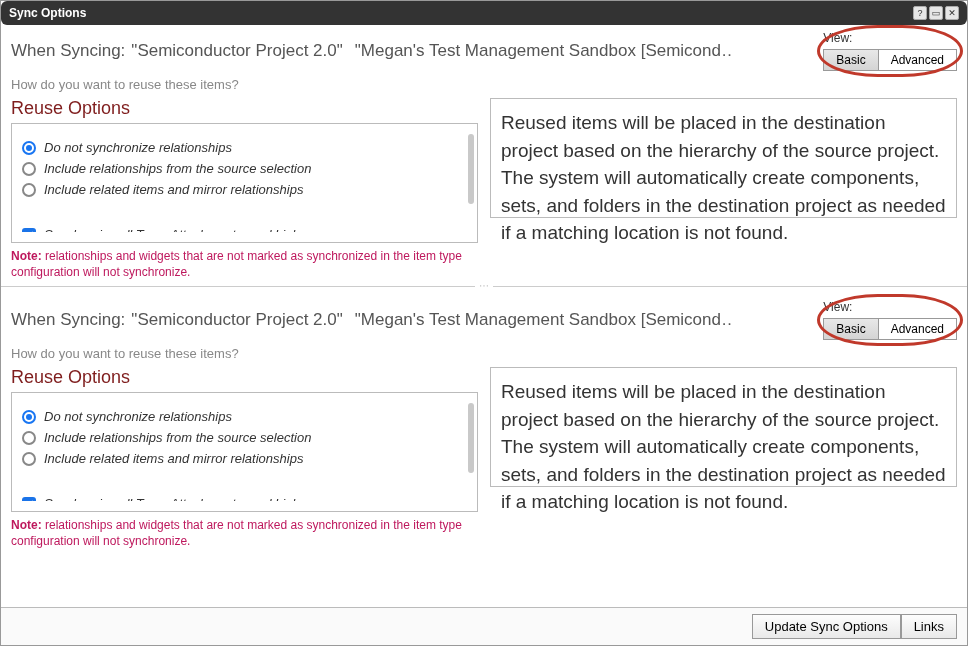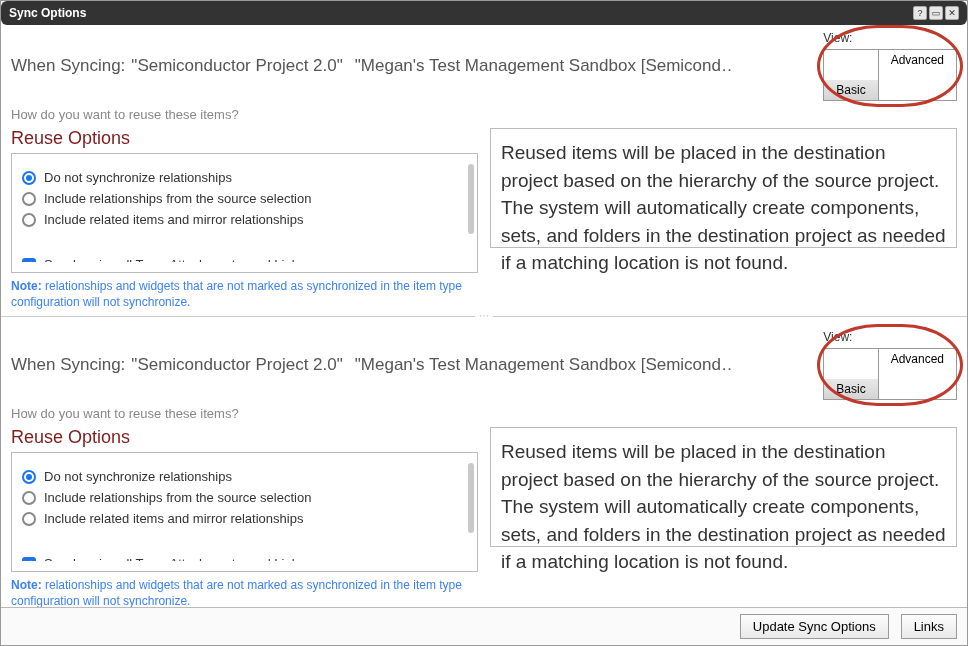--- a/index.html
+++ b/index.html
@@ -11,42 +11,42 @@
   .content { flex: 1; overflow: hidden; display: flex; flex-direction: column; }
   .sync-block { padding: 6px 10px 6px 10px; }
   .sync-header-row { display: flex; align-items: center; justify-content: space-between; margin-bottom: 6px; gap: 32px; }
   .sync-header-text { font-size: 17px; color: #555; white-space: nowrap; overflow: hidden; text-overflow: ellipsis; max-width: 720px; display: flex; align-items: center; gap: 6px; }
   .sync-header-text .proj { color: #555; }
   .arrow { width: 22px; height: 14px; display: inline-block; }
   .view-control { display: flex; align-items: flex-start; gap: 4px; position: relative; flex-direction: column; }
   .view-label { font-size: 12px; color: #333; }
   .segmented { display: flex; border: 1px solid #999; }
   .seg-btn { padding: 3px 12px; font-size: 12px; background: #fff; cursor: pointer; }
-  .seg-btn.active { background: linear-gradient(#e8e8e8,#d4d4d4); margin-top: 30px; }
+  .seg-btn.active { background: linear-gradient(#e8e8e8,#d4d4d4); }
   .seg-btn + .seg-btn { border-left: 1px solid #999; }
   .highlight-oval { position: absolute; border: 3px solid #c0392b; border-radius: 50% / 60%; left: -6px; top: -6px; right: -6px; bottom: -6px; pointer-events: none; }
   .subq { font-size: 13px; color: #888; margin-bottom: 6px; }
   .two-col { display: flex; gap: 12px; }
   .col-left { flex: 1; min-width: 0; }
   .col-right { flex: 1; min-width: 0; }
   .col-head { font-size: 18px; color: #7f1d1d; margin-bottom: 4px; white-space: nowrap; overflow: hidden; text-overflow: ellipsis; }
   .panel { border: 1px solid #bbb; background: #fff; padding: 10px; font-size: 13px; color: #333; height: 120px; position: relative; }
-  .panel.scroll { overflow: hidden; padding-right: 4px; }
+  .panel.scroll { overflow: hidden; padding-right: 4px; font-style: italic; }
   .scroll-inner { height: 100%; overflow-y: auto; padding-right: 8px; }
   .radio-row, .check-row { display: flex; align-items: center; gap: 8px; margin: 6px 0; font-size: 13px; color: #333; }
   .radio-outer { width: 14px; height: 14px; border: 2px solid #888; border-radius: 50%; display: flex; align-items: center; justify-content: center; cursor: pointer; flex-shrink: 0; }
   .radio-outer.selected { border-color: #1976f2; }
   .radio-inner { width: 6px; height: 6px; background: #1976f2; border-radius: 50%; }
   .check-box { width: 14px; height: 14px; border-radius: 3px; background: #1a73e8; display: flex; align-items: center; justify-content: center; color: #fff; font-size: 10px; cursor: pointer; flex-shrink: 0; }
-  .note { font-size: 12px; color: #3b82f6; margin-top: 6px; line-height: 1.3; }
+  .note { font-size: 12px; color: #be185d; margin-top: 6px; line-height: 1.3; }
   .note b { font-weight: bold; }
   .dest-text { font-size: 19px; color: #333; line-height: 1.45; }
   .divider { border-top: 1px solid #ccc; margin: 0; position: relative; height: 8px; display: flex; align-items: center; justify-content: center; }
   .divider::after { content: "⋯"; color: #bbb; font-size: 10px; background: #fff; padding: 0 4px; position: relative; top: -5px; }
-  .footer { border-top: 1px solid #bbb; padding: 6px 10px; display: flex; justify-content: flex-end; gap: 12px; background: #fafafa; }
+  .footer { border-top: 1px solid #bbb; padding: 6px 10px; display: flex; justify-content: flex-end; gap: 0; background: #fafafa; }
   .btn { padding: 4px 12px; font-size: 13px; background: linear-gradient(#fdfdfd,#e9e9e9); border: 1px solid #999; cursor: pointer; }
   
   .scrollbar-vis { position: absolute; right: 3px; top: 10px; width: 6px; height: 70px; background: #c9c9c9; border-radius: 3px; }
 </style>
 </head>
 <body>
 
 <div class="titlebar">
   <span class="title">Sync Options</span>
   <div class="winbtns">

